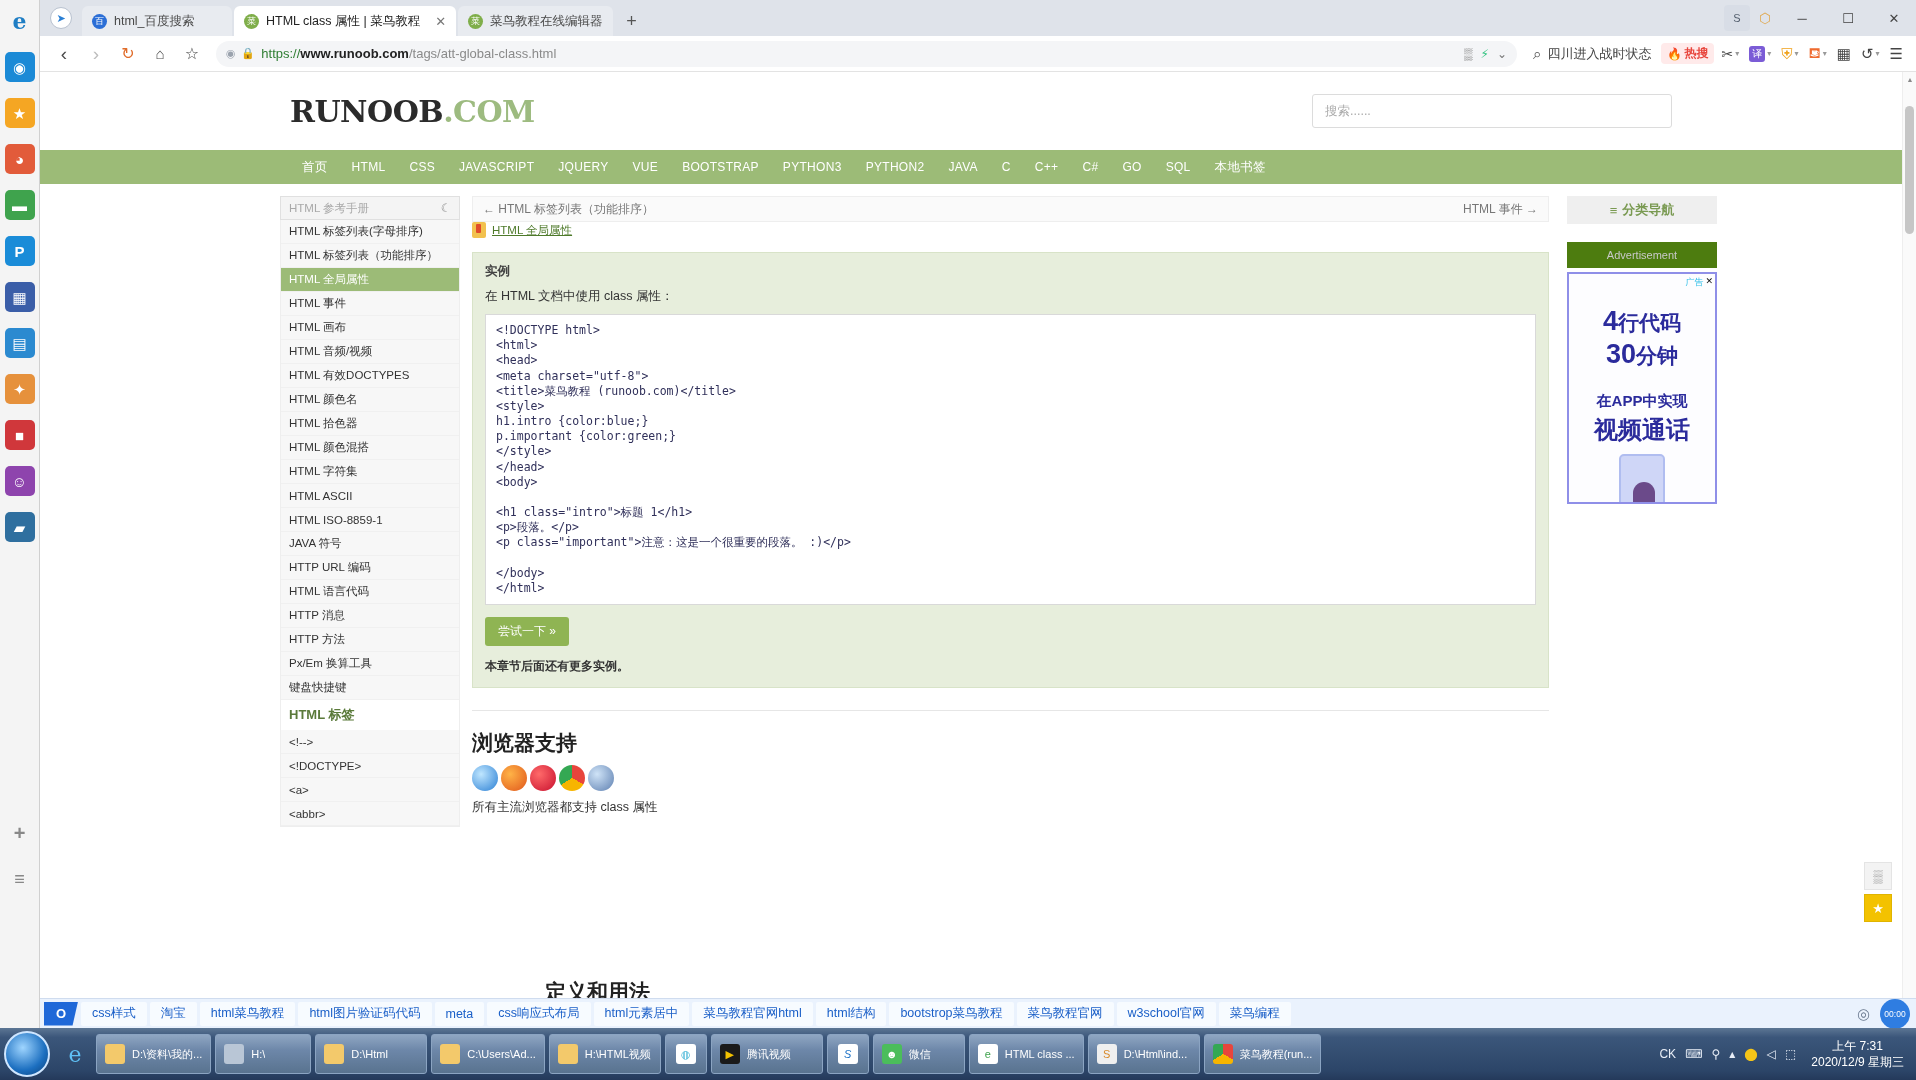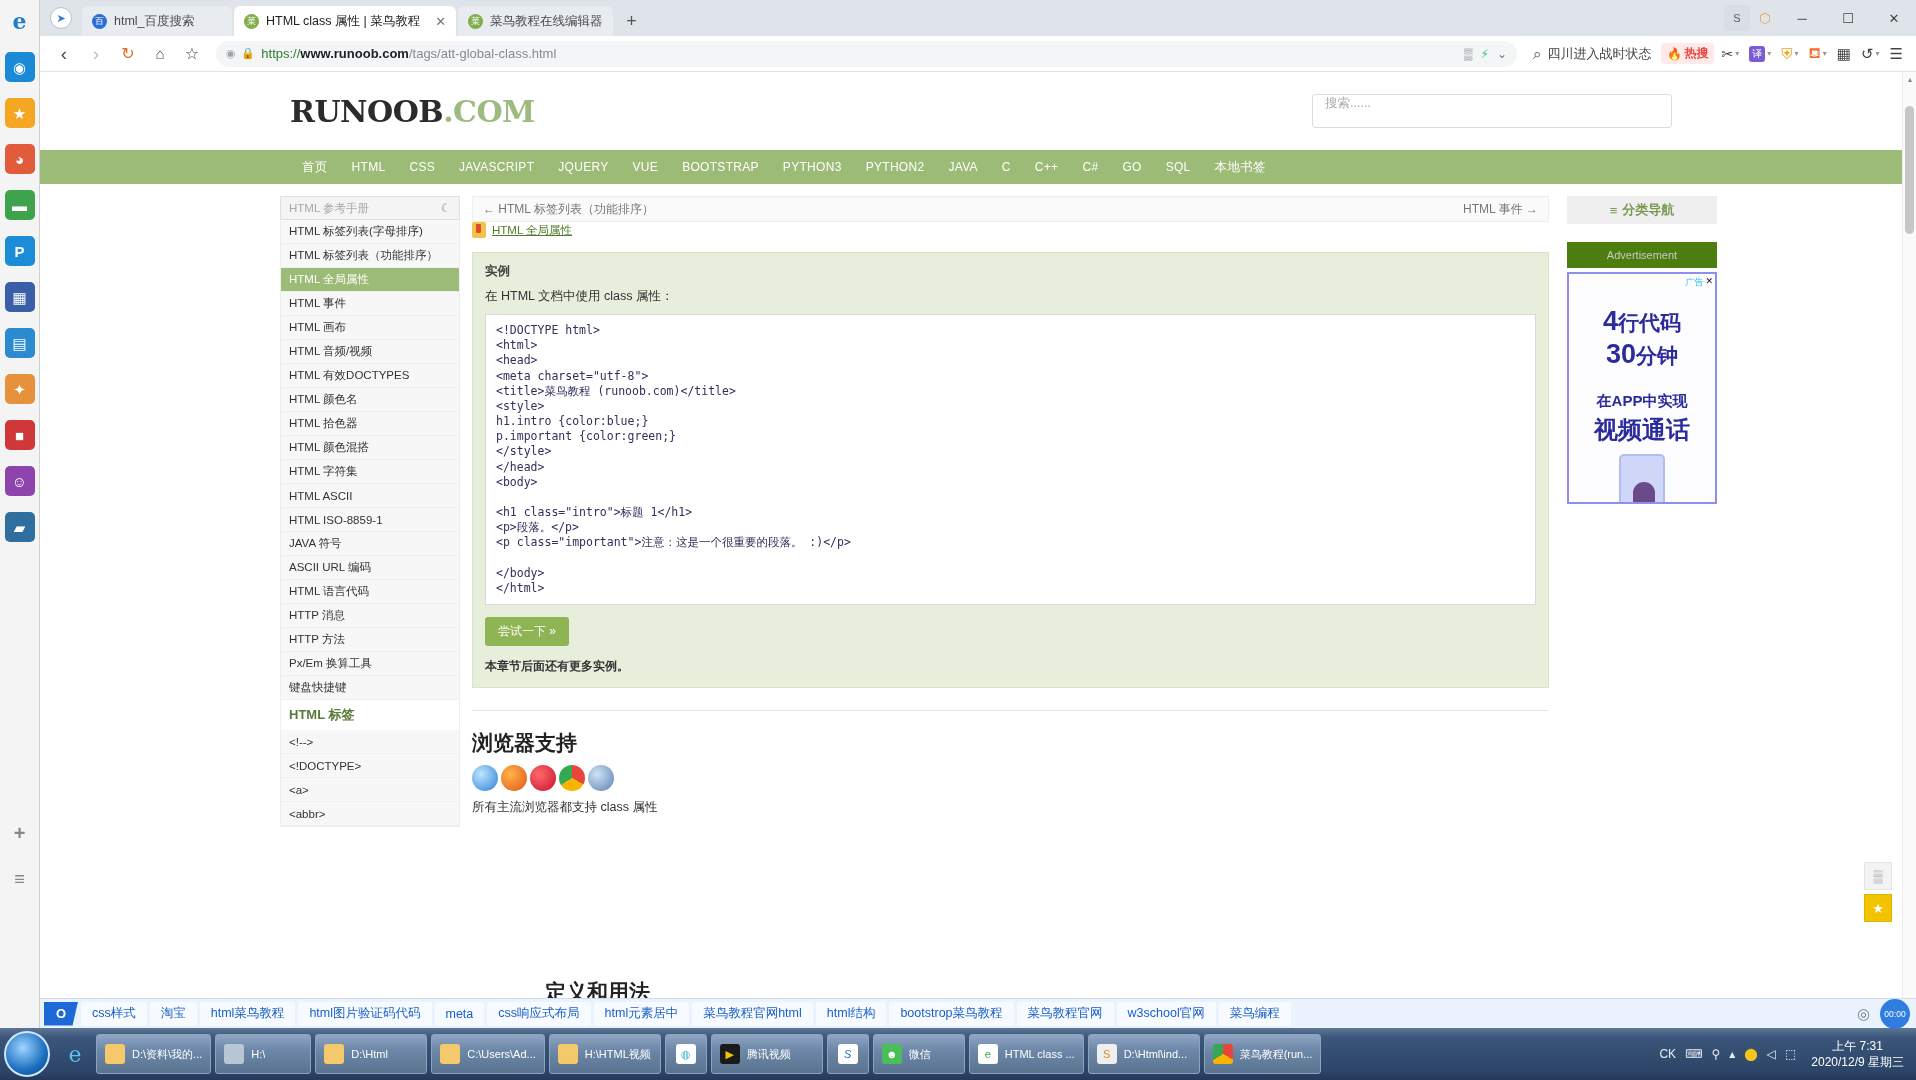--- a/index.html
+++ b/index.html
@@ -81,21 +81,21 @@
   
   .viewport { position:relative; height:940px; background:#fff; overflow:hidden; }
   .page { position:absolute; inset:0 14px 0 0; background:#fff; }
 
   
   .site-head { height:78px; background:#fff; display:flex; align-items:center; padding:0 0 0 250px;}
   .logo { font-family:"DejaVu Serif","Liberation Serif",serif; font-weight:bold; font-size:30px;
      letter-spacing:-0.5px; color:#2b2b2b; }
   .logo .grn { color:#9dbb80; }
   .site-search { margin-left:auto; margin-right:230px; width:360px; height:34px;
-     border:1px solid #dcdcdc; border-radius:3px; display:flex; align-items:flex-start;
+     border:1px solid #dcdcdc; border-radius:3px; display:flex; align-items:center;
      padding:0 12px; color:#aaa; font-size:12.5px; background:#fff;}
 
   .navbar { height:34px; background:#9cbb77; display:flex; align-items:center; padding-left:250px; }
   .navbar a { color:#fff; font-size:12px; text-decoration:none; padding:0 12px; letter-spacing:.3px;}
   .navbar a.cn { font-size:12.5px; }
 
   .body-wrap { display:flex; padding-top:12px; }
 
   
   .lcol { width:180px; margin-left:240px; flex:0 0 180px; }
@@ -382,21 +382,21 @@
               <div class="li">HTML 画布</div>
               <div class="li">HTML 音频/视频</div>
               <div class="li">HTML 有效DOCTYPES</div>
               <div class="li" style="position:relative;">HTML 颜色名</div>
               <div class="li">HTML 拾色器</div>
               <div class="li">HTML 颜色混搭</div>
               <div class="li">HTML 字符集</div>
               <div class="li">HTML ASCII</div>
               <div class="li">HTML ISO-8859-1</div>
               <div class="li">JAVA 符号</div>
-              <div class="li">ASCII URL 编码</div>
+              <div class="li">HTTP URL 编码</div>
               <div class="li">HTML 语言代码</div>
               <div class="li">HTTP 消息</div>
               <div class="li">HTTP 方法</div>
               <div class="li">Px/Em 换算工具</div>
               <div class="li">键盘快捷键</div>
               <div class="grp">HTML 标签</div>
               <div class="li">&lt;!--&gt;</div>
               <div class="li">&lt;!DOCTYPE&gt;</div>
               <div class="li">&lt;a&gt;</div>
               <div class="li">&lt;abbr&gt;</div>

